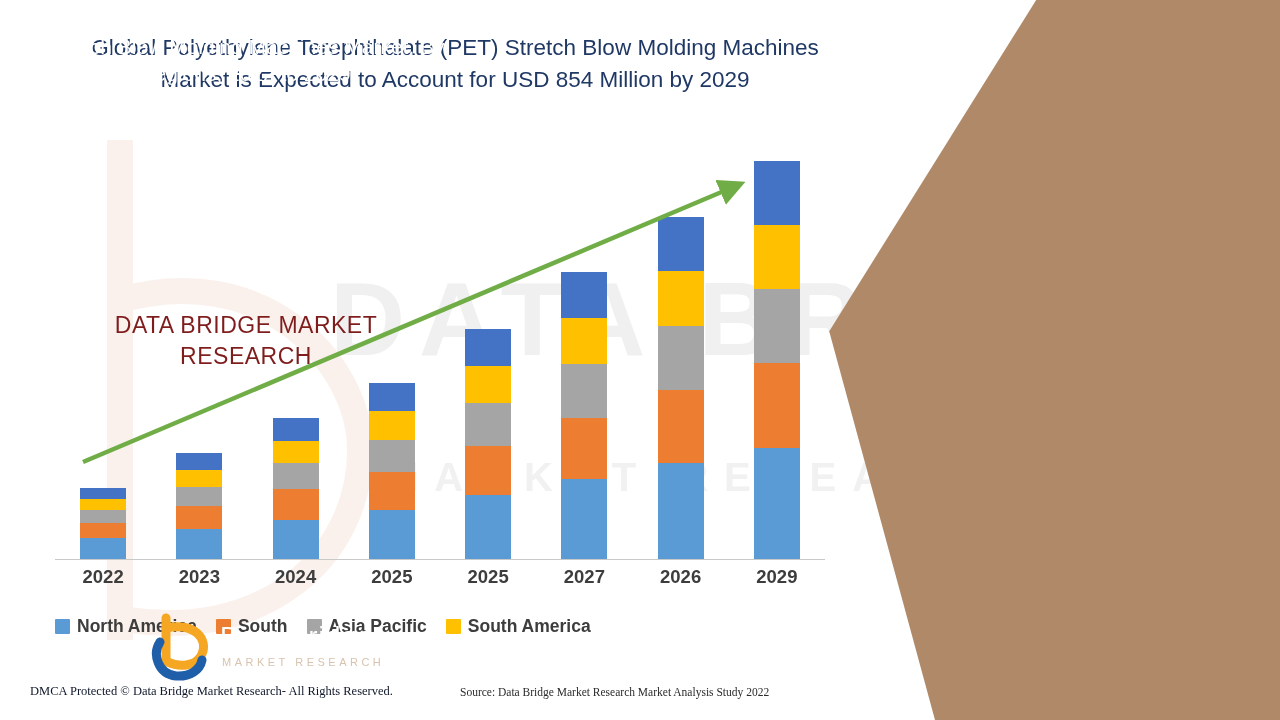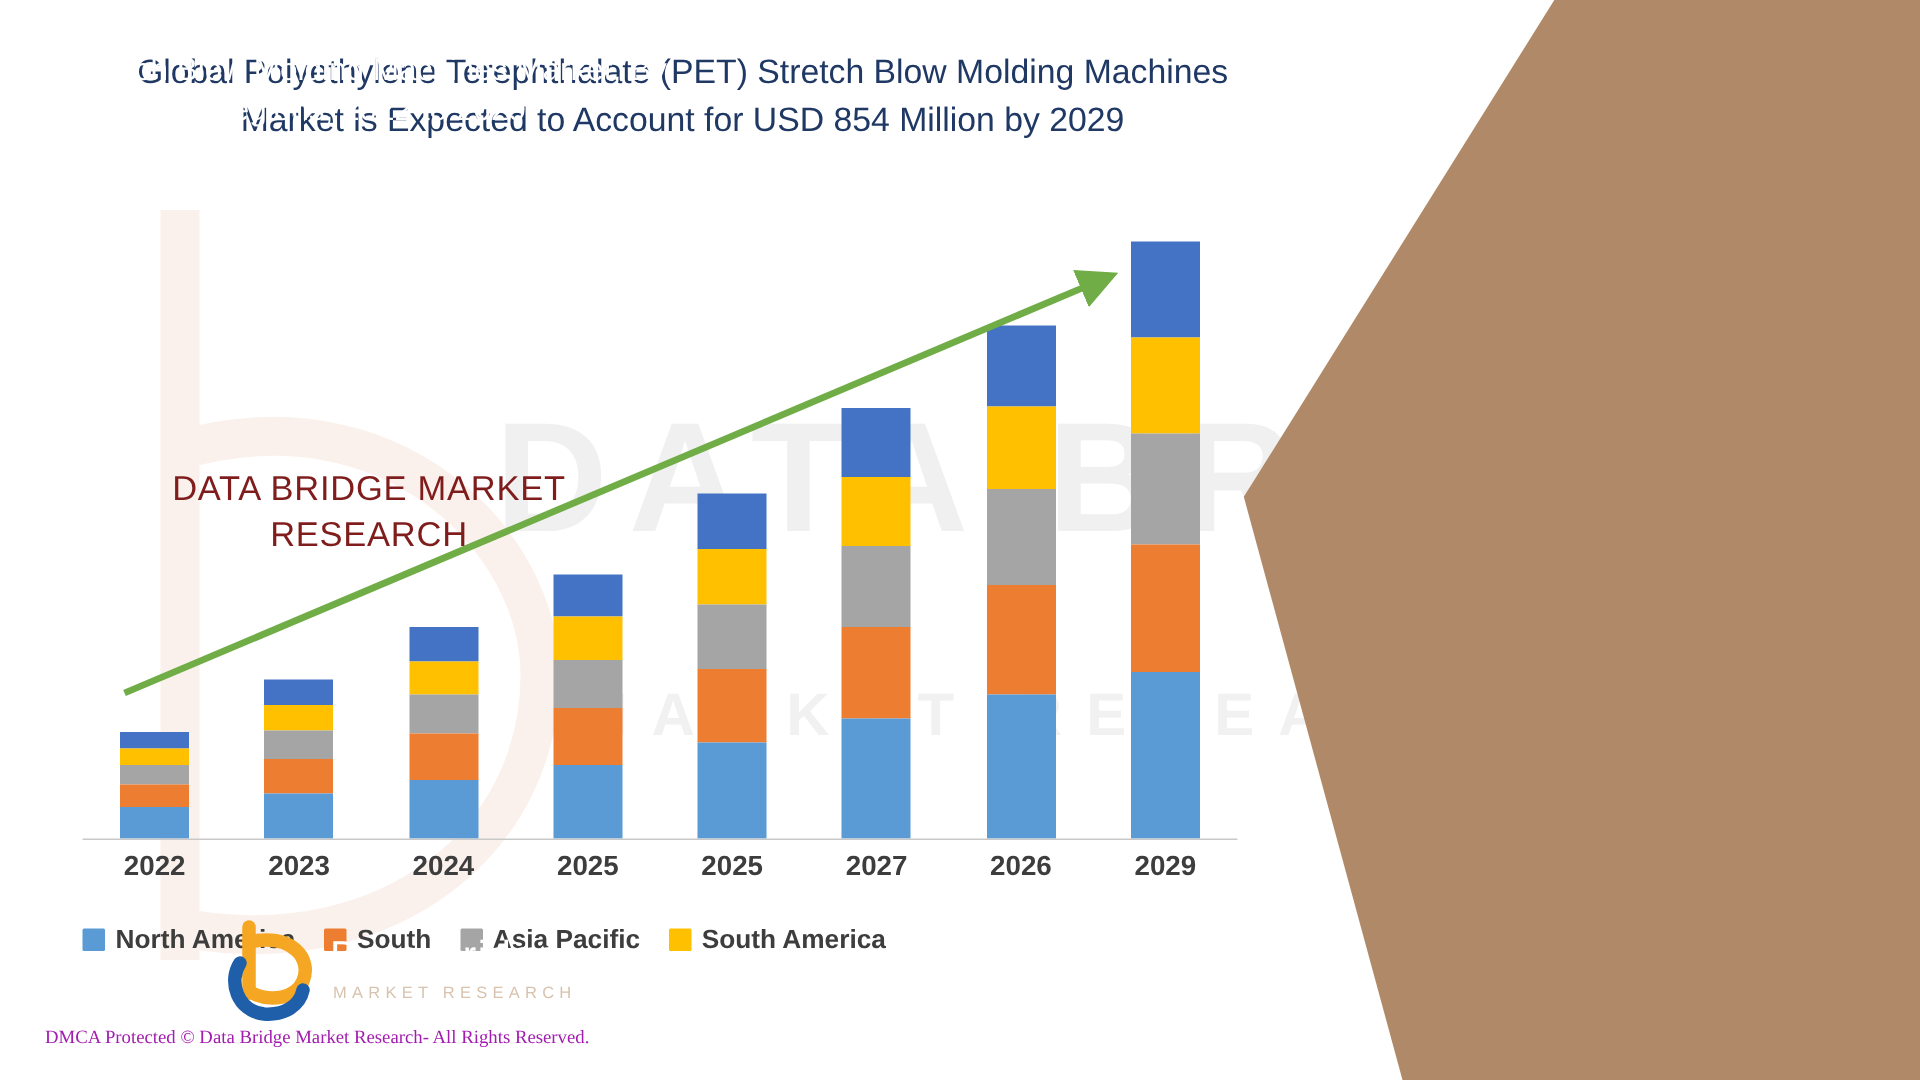--- a/index.html
+++ b/index.html
@@ -200,21 +200,21 @@
     color: #3d3d3d;
     font-size: 17.5px;
     font-weight: 700;
     white-space: nowrap;
   }
 
   
   .footer-left {
     position: absolute;
     left: 30px; top: 684px;
-    color: #a21caf;
+    color: #0f172a;
     font-size: 12.5px;
     font-family: "Liberation Serif", serif;
     white-space: nowrap;
   }
   .footer-right {
     position: absolute;
     left: 460px; top: 686px;
     color: #2b2b2b;
     font-size: 11.5px;
     font-family: "Liberation Serif", serif;
@@ -370,13 +370,14 @@
     <svg width="70" height="72" viewBox="0 0 70 72">
       <path d="M16 6 L16 50" stroke="#f5a623" stroke-width="9" fill="none" stroke-linecap="round"></path>
       <path d="M16 16 C 46 10, 58 28, 52 42 C 47 54, 30 56, 18 50" stroke="#f5a623" stroke-width="9" fill="none" stroke-linecap="round"></path>
       <path d="M10 30 C 2 42, 8 62, 26 64 C 40 65, 50 58, 52 48" stroke="#1f5fa9" stroke-width="9" fill="none" stroke-linecap="round"></path>
     </svg>
     <div class="logo-name">Data Bridge</div>
     <div class="logo-sub">MARKET RESEARCH</div>
   </div>
 
   <div class="footer-left">DMCA Protected © Data Bridge Market Research- All Rights Reserved.</div>
+  <div class="footer-right">Source: Data Bridge Market Research Market Analysis Study 2022</div>
 </div>
 
 </body></html>

